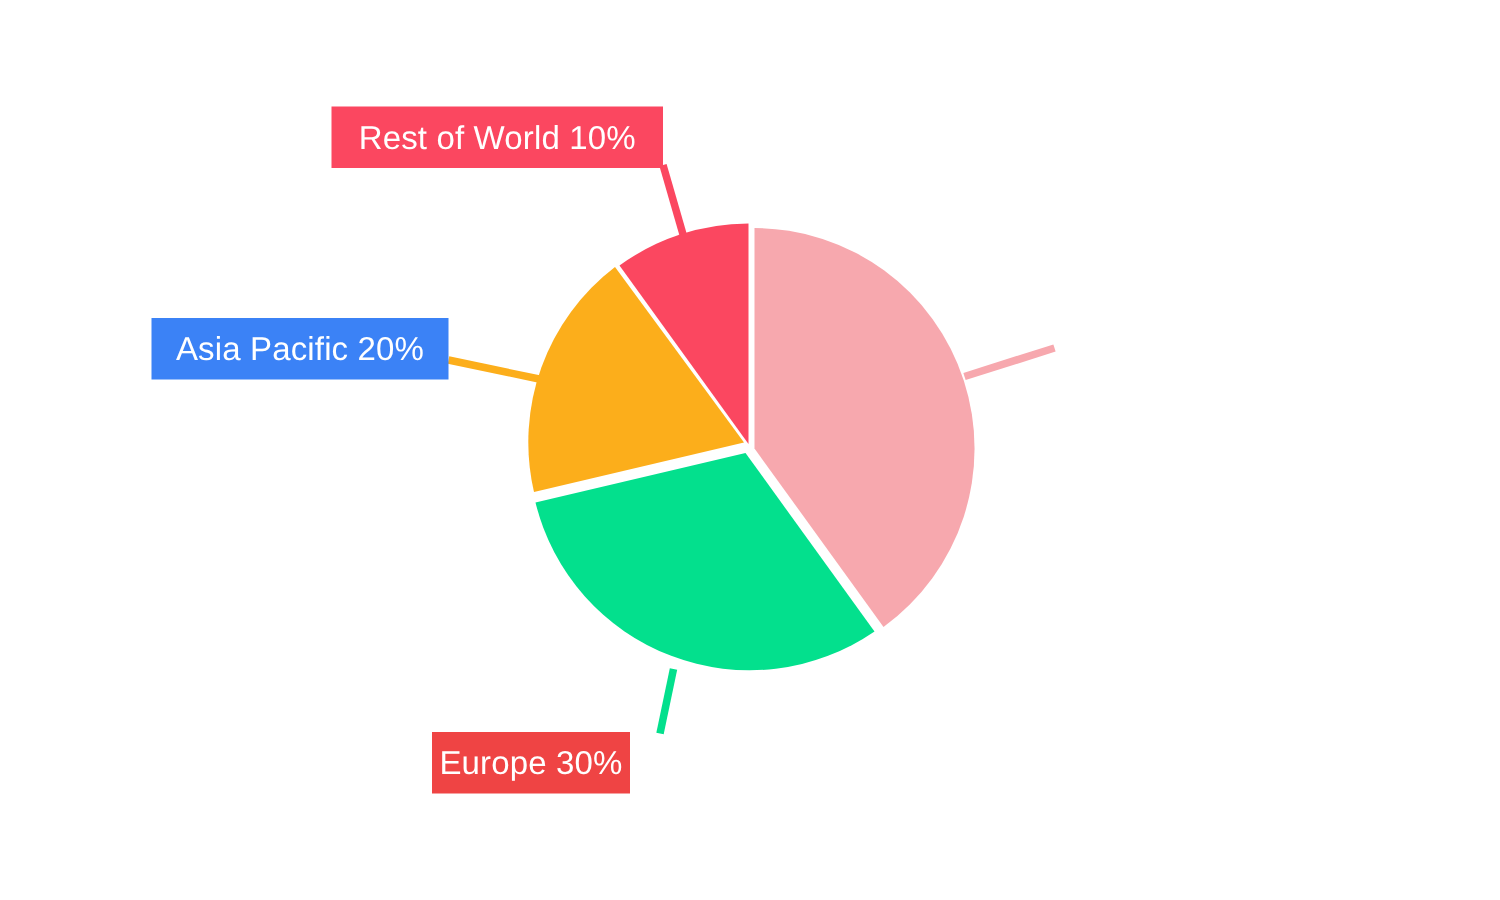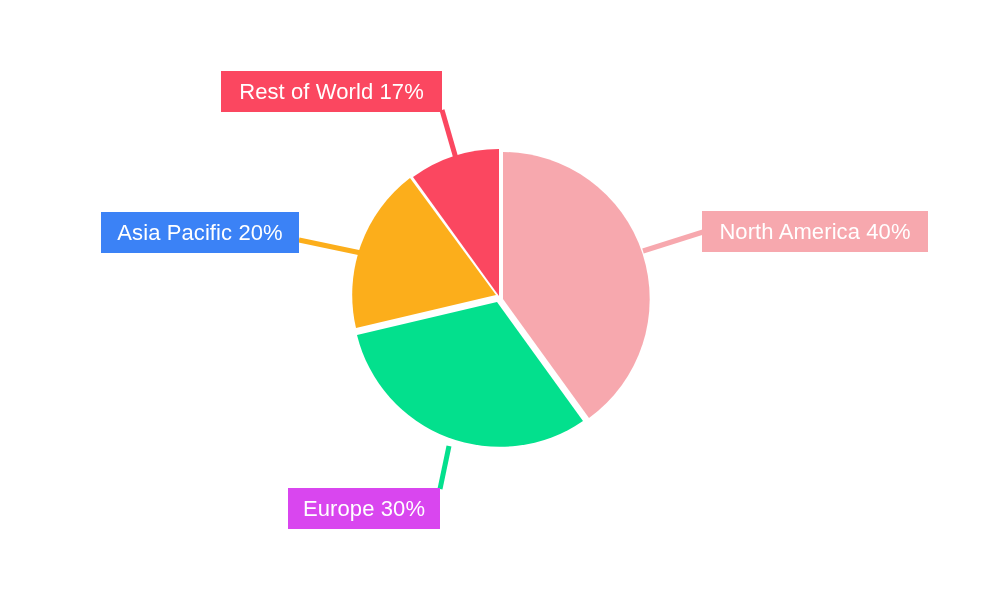--- a/index.html
+++ b/index.html
@@ -60,21 +60,20 @@
       <path fill="#f7a8ae" d="M 503 299 L 503 152 A 147 147 0 0 1 589 418 Z"></path>
 
       <path fill="#03e08d" d="M 497 302 L 583 421 A 147 147 0 0 1 357 335 Z"></path>
 
       <path fill="#fcae1b" d="M 496 295 L 356 328 A 147 147 0 0 1 410 178 Z"></path>
 
       <path fill="#fb4760" d="M 499 296 L 413 177 A 147 147 0 0 1 499 149 Z"></path>
     </g>
   </svg>
 
-  <div class="slice-label" style="left:702px; top:211px; width:226px; background:#f7a8ae;">North America 40%</div>
 
-  <div class="slice-label" style="left:288px; top:488px; width:152px; background:#d946ef;">Europe 30%</div>
+  <div class="slice-label" style="left:288px; top:488px; width:132px; background:#ef4444;">Europe 30%</div>
 
   <div class="slice-label" style="left:101px; top:212px; width:198px; background:#3b82f6;">Asia Pacific 20%</div>
 
-  <div class="slice-label" style="left:221px; top:71px; width:221px; background:#fb4760;">Rest of World 17%</div>
+  <div class="slice-label" style="left:221px; top:71px; width:221px; background:#fb4760;">Rest of World 10%</div>
 
 </div>
 
 </body></html>

